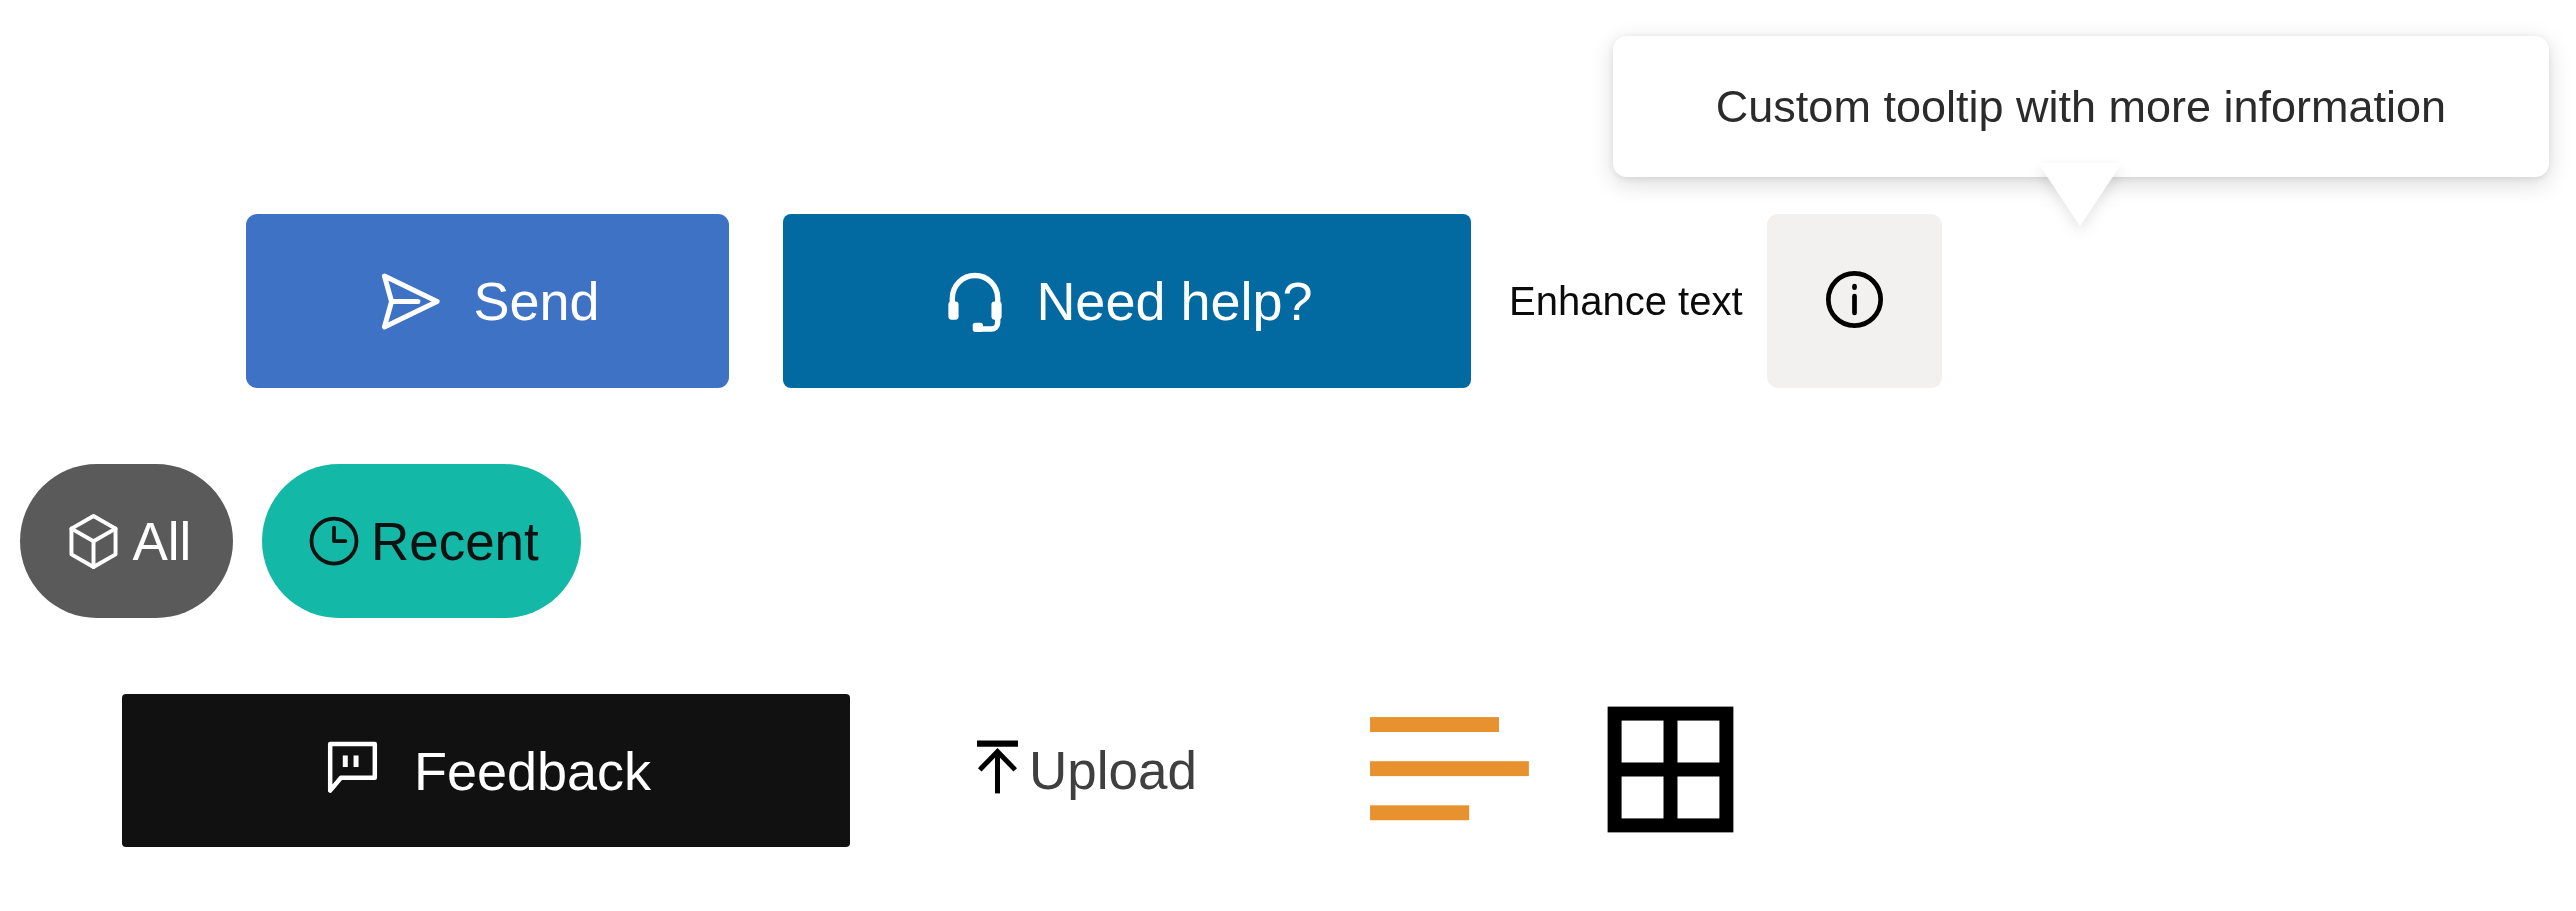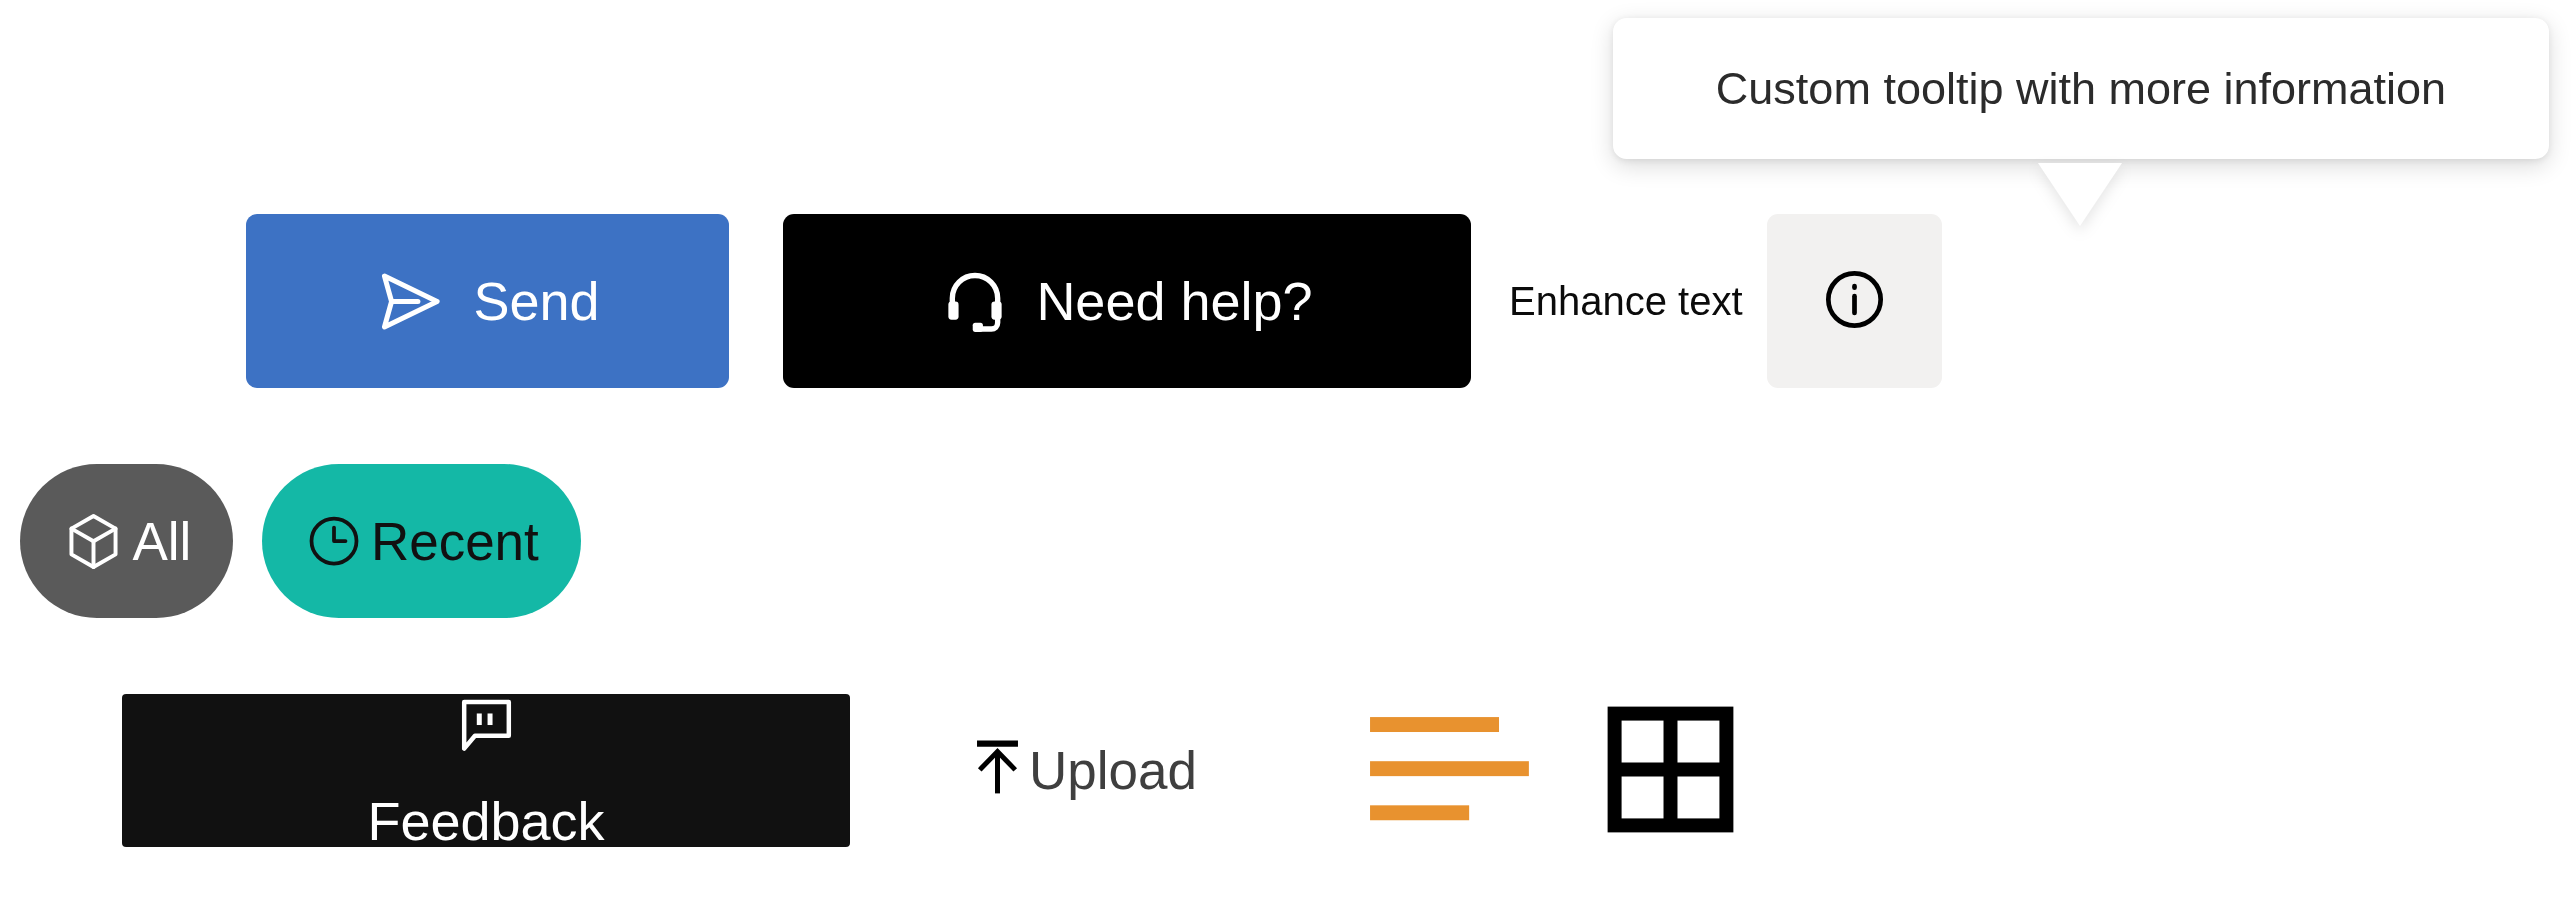--- a/index.html
+++ b/index.html
@@ -20,21 +20,21 @@
     position: absolute;
     left: 0; top: 0;
     width: 2576px;
     height: 911px;
   }
 
   
   .tooltip {
     position: absolute;
     left: 1613px;
-    top: 18px;
+    top: 36px;
     width: 936px;
     height: 141px;
     background: #ffffff;
     border-radius: 13.6px;
     box-shadow: 0 6.8px 23px rgba(0,0,0,0.14), 0 1.4px 6.8px rgba(0,0,0,0.07);
     display: flex;
     align-items: center;
     justify-content: center;
     box-sizing: border-box;
     padding: 0 27px;
@@ -75,21 +75,21 @@
     justify-content: center;
     gap: 27px;
     padding: 0 38px;
     font-family: "Liberation Sans", sans-serif;
     font-size: 54px;
     color: #ffffff;
     cursor: pointer;
     box-sizing: border-box;
   }
   .btn-send { background: #3D72C4; min-width: 483px; }
-  .btn-help { background: #000000; min-width: 688px; margin-left: 54px; }
+  .btn-help { background: #0369a1; min-width: 688px; margin-left: 54px; border-radius: 8px; }
   .btn svg { display: block; flex: none; }
 
   .enhance-label {
     margin-left: 38px;
     font-size: 40px;
     color: #0b0b0b;
     white-space: nowrap;
     line-height: 1;
   }
   .info-btn {
@@ -155,21 +155,20 @@
     display: inline-flex;
     align-items: center;
     justify-content: center;
     gap: 30px;
     padding: 0 41px;
     font-family: "Liberation Sans", sans-serif;
     font-size: 54px;
     line-height: 1;
     cursor: pointer;
     box-sizing: border-box;
-    flex-direction: column;
   }
   .upload-ctl {
     margin-left: 116px;
     display: inline-flex;
     align-items: center;
     background: transparent;
     border: none;
     cursor: pointer;
     padding: 0;
     font-family: "Liberation Sans", sans-serif;

